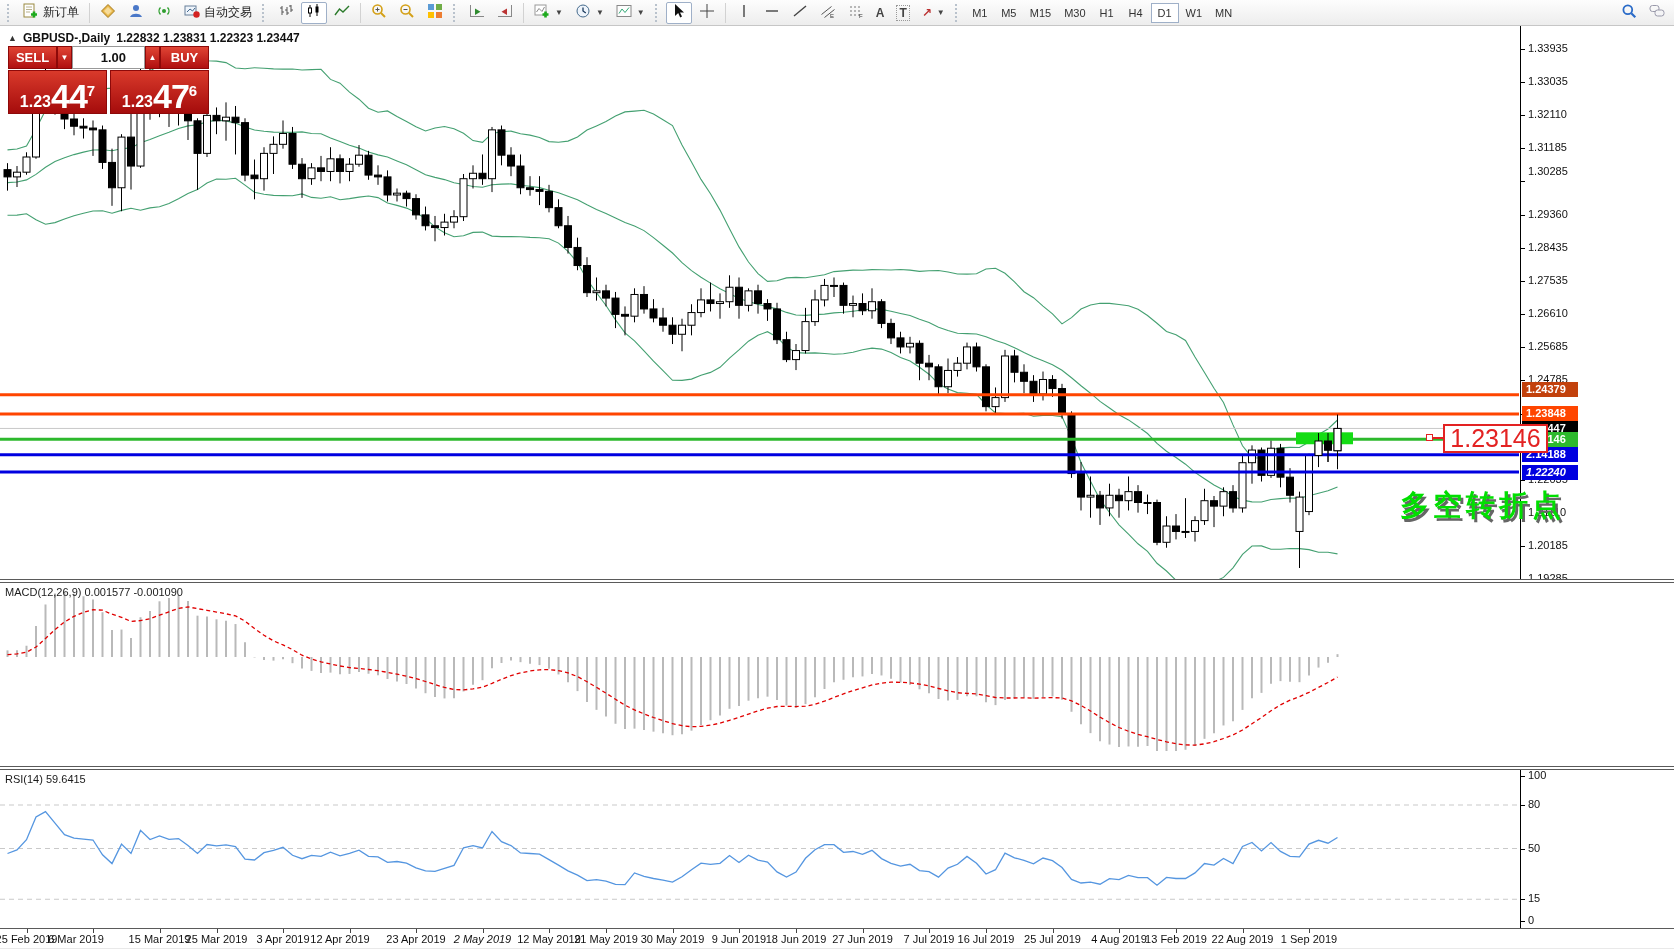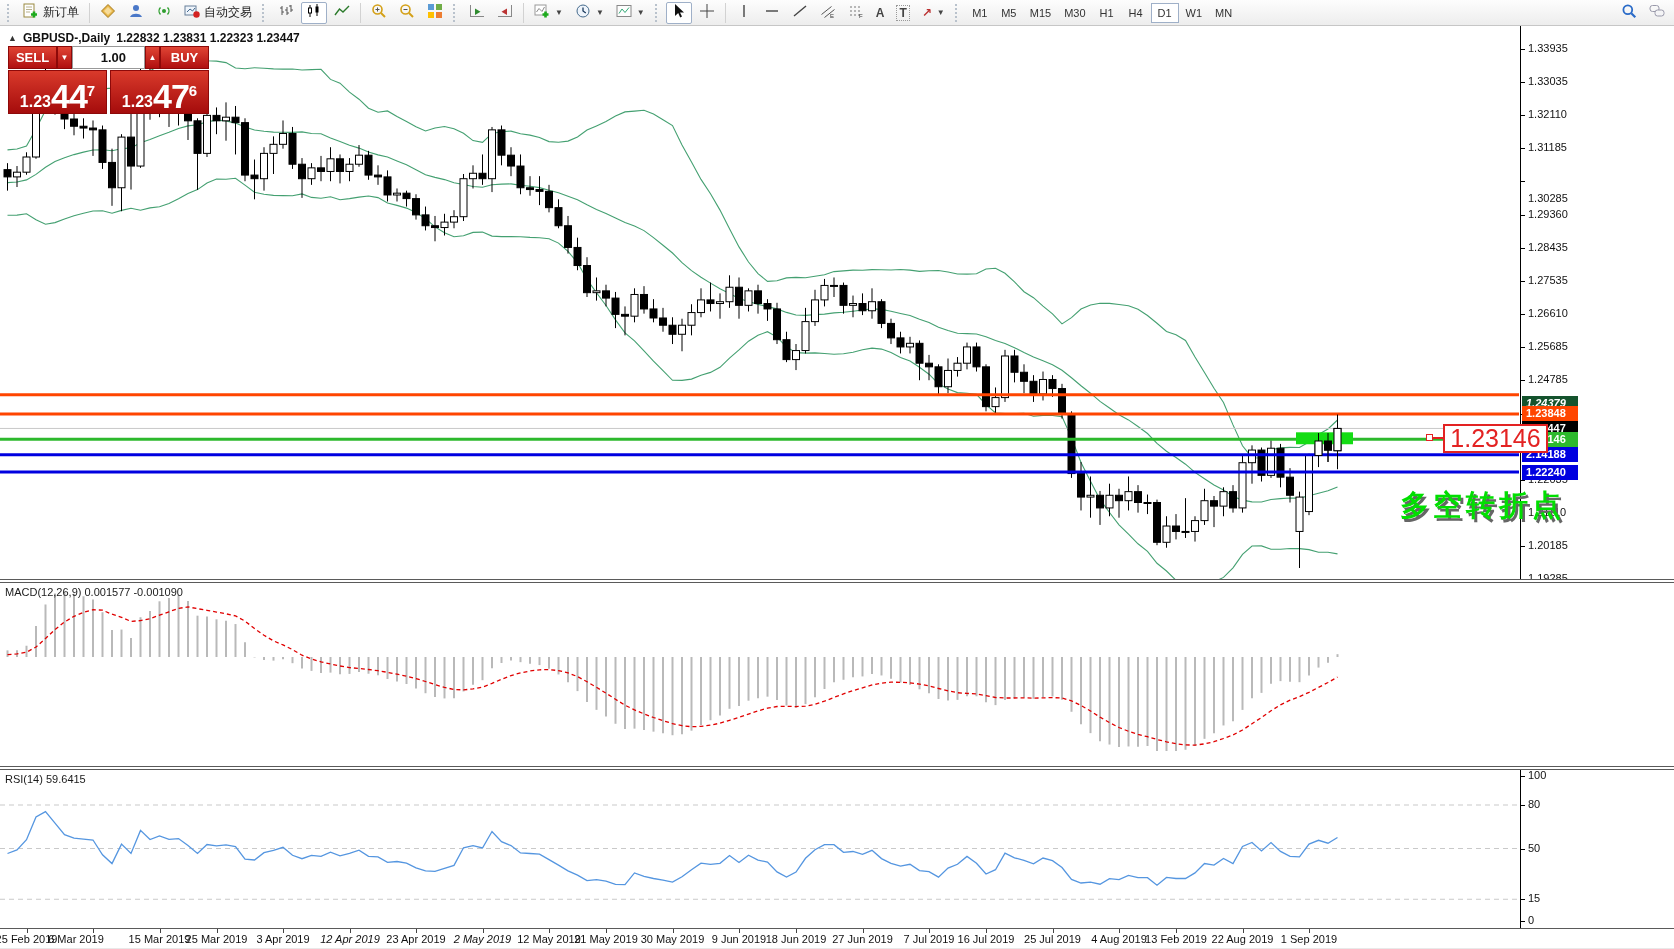--- a/index.html
+++ b/index.html
@@ -578,21 +578,21 @@
     <div class="axis-col" id="main-axis">
         <div class="axis-tick" style="top: 23px;"></div>
         <div class="axis-lab" style="top: 16px;">1.33935</div>
         <div class="axis-tick" style="top: 55.5611px;"></div>
         <div class="axis-lab" style="top: 48.5611px;">1.33035</div>
         <div class="axis-tick" style="top: 89.0267px;"></div>
         <div class="axis-lab" style="top: 82.0267px;">1.32110</div>
         <div class="axis-tick" style="top: 122.492px;"></div>
         <div class="axis-lab" style="top: 115.492px;">1.31185</div>
         <div class="axis-tick" style="top: 155.053px;"></div>
-        <div class="axis-lab" style="top: 166px; text-align: center;">1.30285</div>
+        <div class="axis-lab" style="top: 139px; text-align: center;">1.30285</div>
         <div class="axis-tick" style="top: 188.519px;"></div>
         <div class="axis-lab" style="top: 181.519px;">1.29360</div>
         <div class="axis-tick" style="top: 221.984px;"></div>
         <div class="axis-lab" style="top: 214.984px;">1.28435</div>
         <div class="axis-tick" style="top: 254.546px;"></div>
         <div class="axis-lab" style="top: 247.546px;">1.27535</div>
         <div class="axis-tick" style="top: 288.011px;"></div>
         <div class="axis-lab" style="top: 281.011px;">1.26610</div>
         <div class="axis-tick" style="top: 321.477px;"></div>
         <div class="axis-lab" style="top: 314.477px;">1.25685</div>
@@ -603,26 +603,26 @@
         <div class="axis-tick" style="top: 420.969px;"></div>
         <div class="axis-lab" style="top: 413.969px;">1.22935</div>
         <div class="axis-tick" style="top: 453.53px;"></div>
         <div class="axis-lab" style="top: 446.53px;">1.22035</div>
         <div class="axis-tick" style="top: 486.996px;"></div>
         <div class="axis-lab" style="top: 479.996px;">1.21110</div>
         <div class="axis-tick" style="top: 520.461px;"></div>
         <div class="axis-lab" style="top: 513.461px;">1.20185</div>
         <div class="axis-tick" style="top: 553.022px;"></div>
         <div class="axis-lab" style="top: 546.022px;">1.19285</div>
-        <div class="price-tag" style="top: 370px; background: #14532d; font-style: italic;">1.24379</div>
+        <div class="price-tag" style="top: 356px; background: #c2410c;">1.24379</div>
         <div class="price-tag" style="top: 380.438px; background: rgb(255, 69, 0);">1.23848</div>
         <div class="price-tag" style="top: 394.945px; background: rgb(0, 0, 0);">1.23447</div>
         <div class="price-tag" style="top: 405.835px; background: rgb(45, 185, 45);">1.23146</div>
         <div class="price-tag" style="top: 421.175px; background: rgb(0, 0, 224);">2.14188</div>
-        <div class="price-tag" style="top: 438.613px; background: rgb(0, 0, 224);">1.22240</div>
+        <div class="price-tag" style="top: 438.613px; background: rgb(0, 0, 224); font-style: italic;">1.22240</div>
       </div>
     <div class="ohlc-header">
       <span class="collapse">▲</span>
       <span>GBPUSD-,Daily</span>
       <span>1.22832 1.23831 1.22323 1.23447</span>
     </div>
     <div class="trade-panel">
       <div class="tp-row1">
         <div class="tp-btn">SELL</div>
         <div class="tp-spin">▼</div>
@@ -835,21 +835,21 @@
       <div class="time-lab" style="left: 26.5px;">25 Feb 2019</div>
       <div class="time-tick" style="left: 93px;"></div>
       <div class="time-lab" style="left: 76px;">6 Mar 2019</div>
       <div class="time-tick" style="left: 159.5px;"></div>
       <div class="time-lab" style="left: 159.5px;">15 Mar 2019</div>
       <div class="time-tick" style="left: 216.5px;"></div>
       <div class="time-lab" style="left: 216.5px;">25 Mar 2019</div>
       <div class="time-tick" style="left: 283px;"></div>
       <div class="time-lab" style="left: 283px;">3 Apr 2019</div>
       <div class="time-tick" style="left: 349.5px;"></div>
-      <div class="time-lab" style="left: 350px; font-style: italic;">12 Apr 2019</div>
+      <div class="time-lab" style="left: 340px;">12 Apr 2019</div>
       <div class="time-tick" style="left: 416px;"></div>
       <div class="time-lab" style="left: 416px;">23 Apr 2019</div>
       <div class="time-tick" style="left: 482.5px;"></div>
       <div class="time-lab" style="left: 482.5px; font-style: italic;">2 May 2019</div>
       <div class="time-tick" style="left: 549px;"></div>
       <div class="time-lab" style="left: 549px;">12 May 2019</div>
       <div class="time-tick" style="left: 606px;"></div>
       <div class="time-lab" style="left: 606px;">21 May 2019</div>
       <div class="time-tick" style="left: 672.5px;"></div>
       <div class="time-lab" style="left: 672.5px;">30 May 2019</div>

